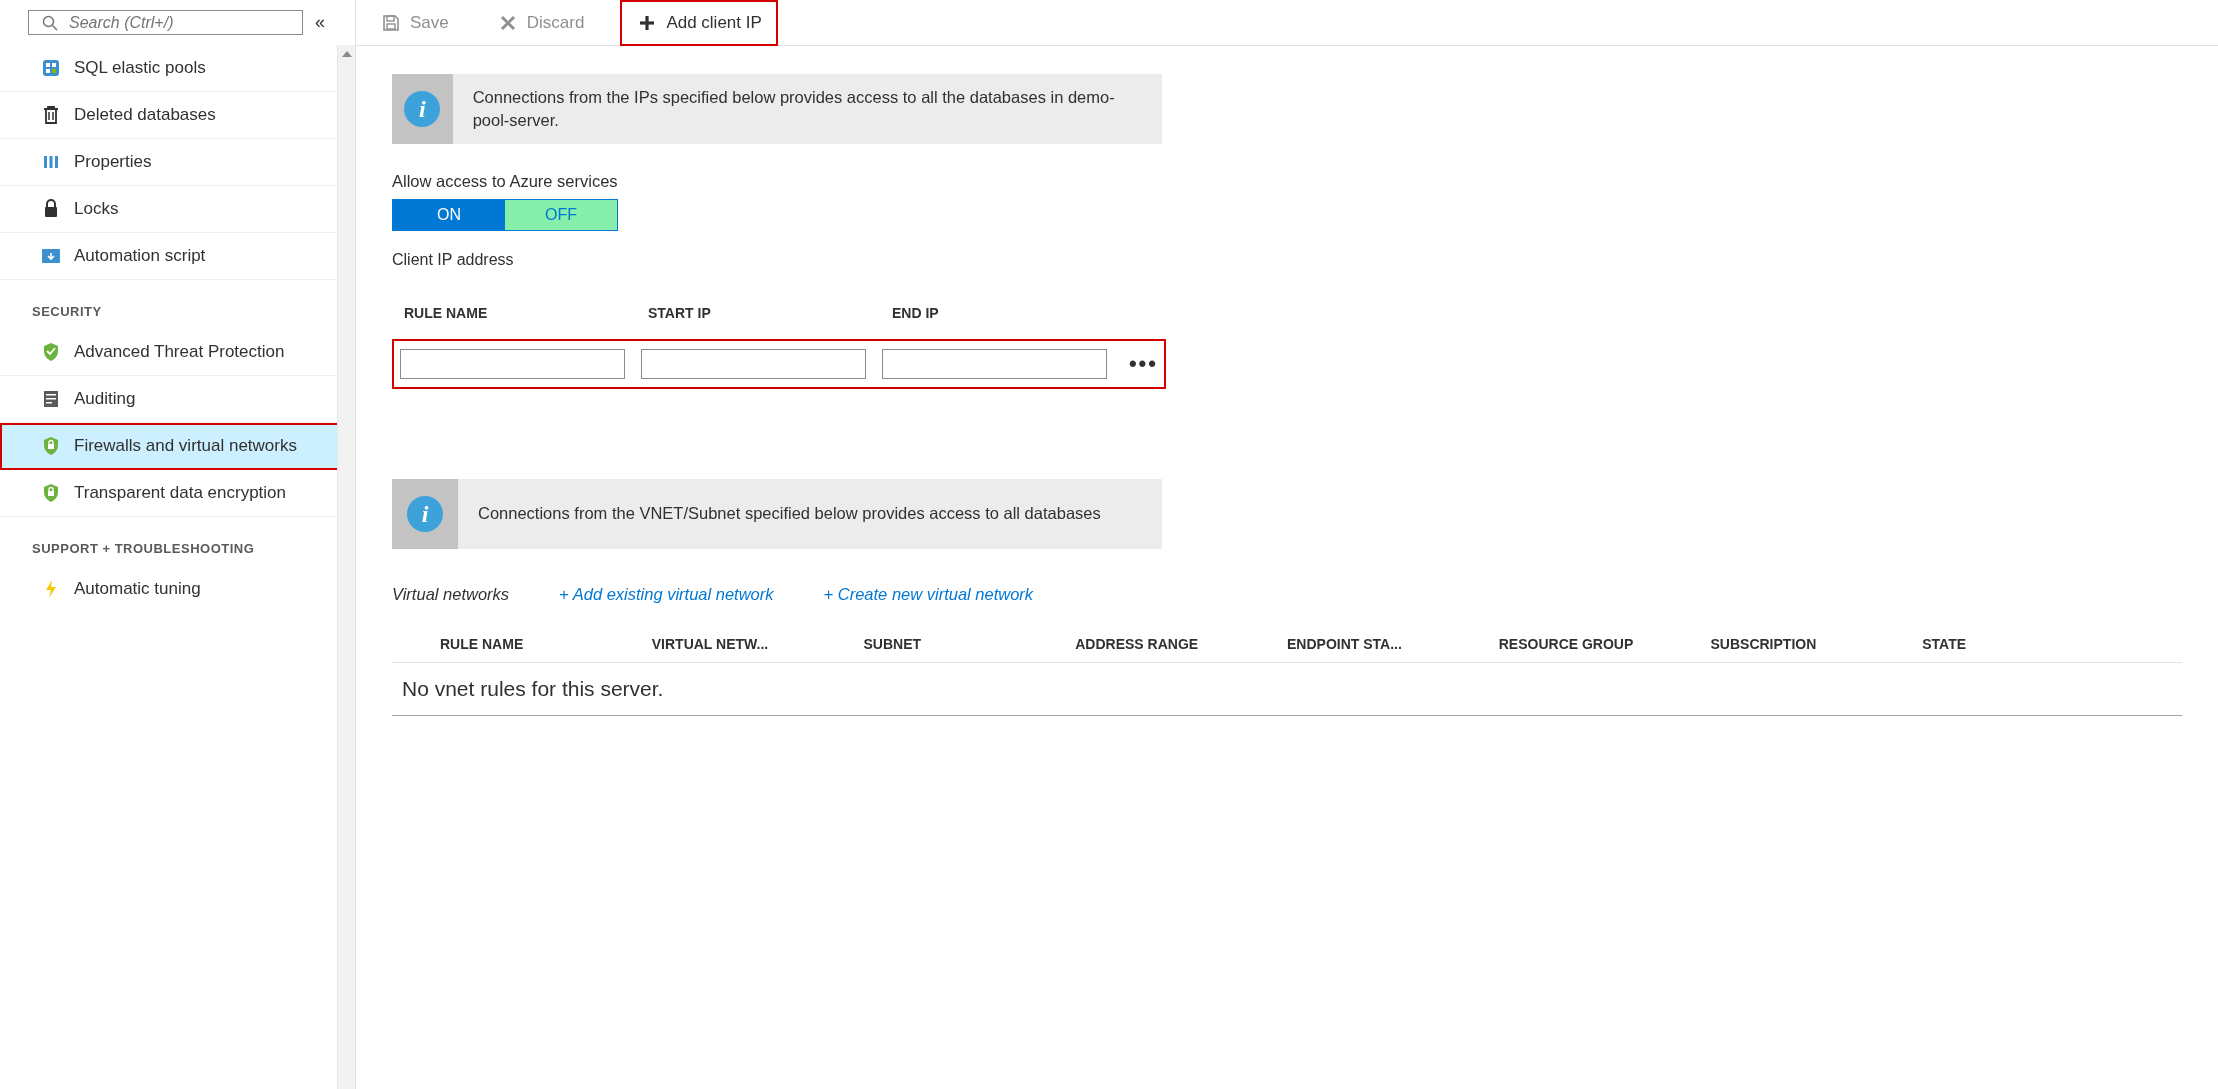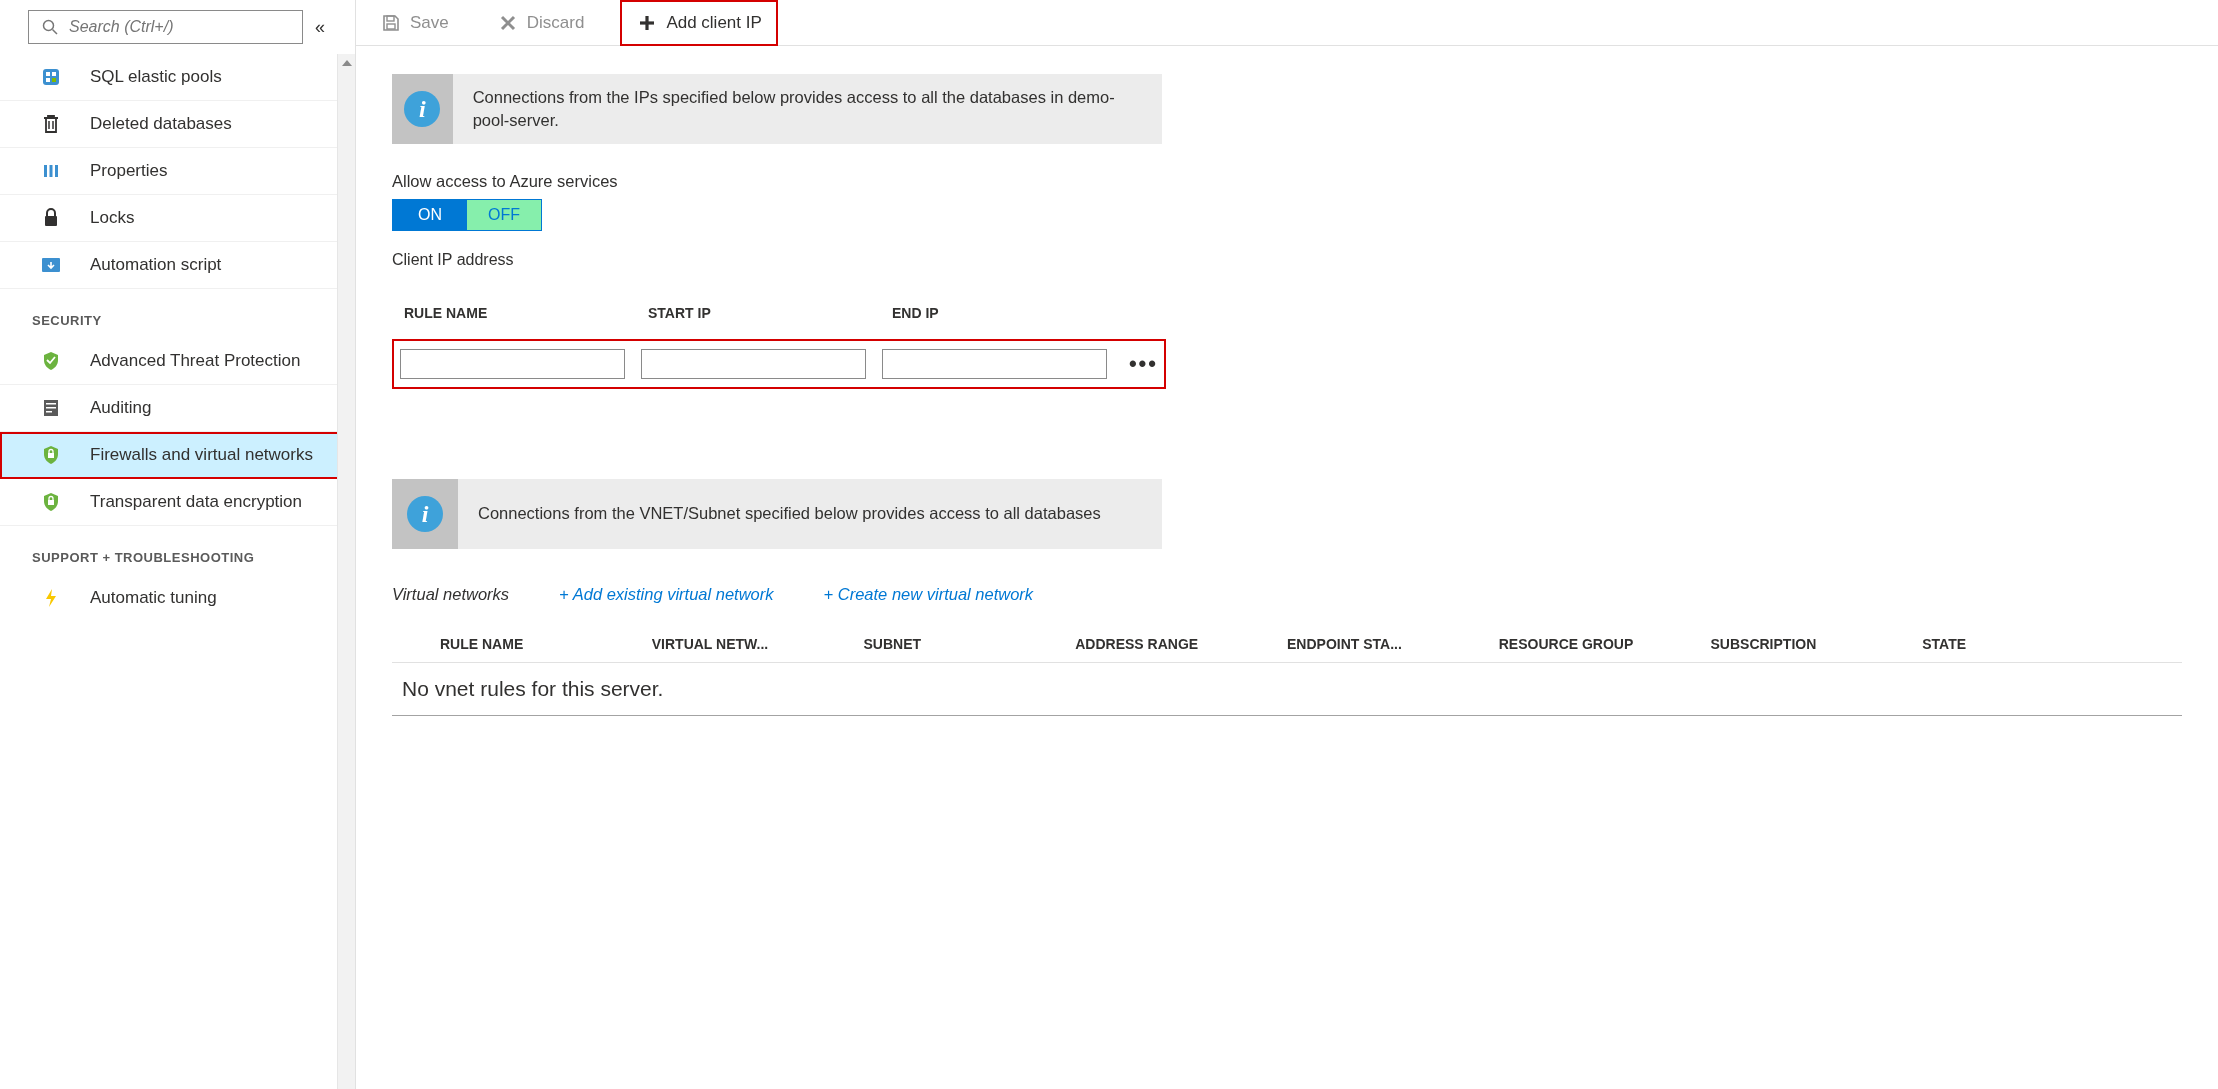--- a/index.html
+++ b/index.html
@@ -1,45 +1,45 @@
 <!DOCTYPE html>
 <html><head>
 <meta charset="utf-8">
 <style>
 * { box-sizing: border-box; margin: 0; padding: 0; }
 body { font-family: "Segoe UI", Arial, sans-serif; color: #323130; background: #fff; }
 .layout { display: flex; height: 100vh; }
 .sidebar { width: 356px; min-width: 356px; border-right: 1px solid #e1e1e1; display: flex; flex-direction: column; position: relative; }
 .search-row { padding: 10px 28px; display: flex; align-items: center; gap: 10px; }
-.search-box { flex: 1; display: flex; align-items: center; border: 1px solid #8a8a8a; height: 34px; padding: 0 10px; gap: 8px; }
+.search-box { flex: 1; display: flex; align-items: center; border: 1px solid #8a8a8a; height: 25px; padding: 0 10px; gap: 8px; }
 .search-box input { border: none; outline: none; flex: 1; font-size: 16px; font-style: italic; color: #767676; background: transparent; }
 .collapse-icon { font-size: 18px; color: #323130; cursor: pointer; padding: 0 2px; }
 .nav-scroll { flex: 1; overflow-y: auto; position: relative; }
 .nav-scroll-inner { padding-right: 10px; }
 .scroll-track { position: absolute; right: 0; top: 0; bottom: 0; width: 18px; background: #f2f2f2; border-left: 1px solid #e6e6e6; }
 .scroll-up { position: absolute; top: 0; width: 18px; height: 18px; display: flex; align-items: center; justify-content: center; font-size: 10px; color: #5c5c5c; }
-.nav-item { display: flex; align-items: center; gap: 28px; padding: 12px 16px 12px 40px; font-size: 17px; cursor: pointer; border-bottom: 1px solid #f0f0f0; }
+.nav-item { display: flex; align-items: center; gap: 12px; padding: 12px 16px 12px 40px; font-size: 17px; cursor: pointer; border-bottom: 1px solid #f0f0f0; }
 .nav-item.selected { background: #ccf0ff; border-bottom: 1px solid #ccf0ff; }
 .nav-item.highlighted { outline: 2px solid #d40000; outline-offset: -2px; }
 .nav-icon { width: 22px; height: 22px; display: inline-flex; align-items: center; justify-content: center; flex-shrink: 0; }
 .section-header { padding: 24px 16px 10px 32px; font-size: 13px; font-weight: 600; color: #5a5a5a; letter-spacing: 0.5px; }
 
 .main { flex: 1; display: flex; flex-direction: column; overflow: hidden; }
 .toolbar { display: flex; align-items: center; gap: 24px; padding: 0 12px; height: 46px; border-bottom: 1px solid #e1e1e1; }
 .tb-btn { display: flex; align-items: center; gap: 8px; padding: 6px 12px; font-size: 17px; cursor: pointer; color: #8f8f8f; }
 .tb-btn.active { color: #323130; }
 .tb-btn.highlighted { border: 2px solid #d40000; padding: 10px 14px; }
 .content { flex: 1; overflow-y: auto; padding: 28px 36px; }
 .info-banner { display: flex; align-items: center; background: #ececec; max-width: 770px; min-height: 70px; margin-bottom: 28px; }
 .info-icon-box { width: 66px; height: 70px; background: #c3c3c3; display: flex; align-items: center; justify-content: center; }
 .info-circle { width: 36px; height: 36px; border-radius: 50%; background: #3ea2da; display: flex; align-items: center; justify-content: center; color: #fff; font-family: Georgia, serif; font-size: 24px; font-style: italic; font-weight: bold; }
 .info-text { padding: 10px 20px; font-size: 16.5px; line-height: 1.4; }
 .toggle-label { font-size: 16.5px; margin-bottom: 8px; }
 .toggle { display: inline-flex; border: 1px solid #0078d4; height: 32px; }
-.toggle-opt { display: flex; align-items: center; justify-content: center; width: 74px; font-size: 16px; cursor: pointer; }
+.toggle-opt { display: flex; align-items: center; justify-content: center; width: 112px; font-size: 16px; cursor: pointer; }
 .toggle-opt.on { background: #0078d4; color: #fff; }
 .toggle-opt.off { background: #86efac; color: #0078d4; }
 .client-ip-label { font-size: 16px; margin-top: 20px; }
 .fw-table { margin-top: 36px; }
 .fw-headers { display: flex; gap: 16px; padding-left: 12px; font-size: 14px; font-weight: 600; }
 .fw-headers > div { width: 228px; }
 .fw-row-wrap { border: 2px solid #d40000; padding: 8px 6px; margin-top: 18px; display: flex; align-items: center; gap: 16px; max-width: 774px; }
 .fw-row-wrap input { width: 228px; height: 30px; border: 1px solid #8a8a8a; padding: 0 6px; font-size: 15px; }
 .more-dots { font-size: 22px; letter-spacing: 2px; font-weight: bold; padding-left: 6px; }
 .vnet-section { margin-top: 90px; }

